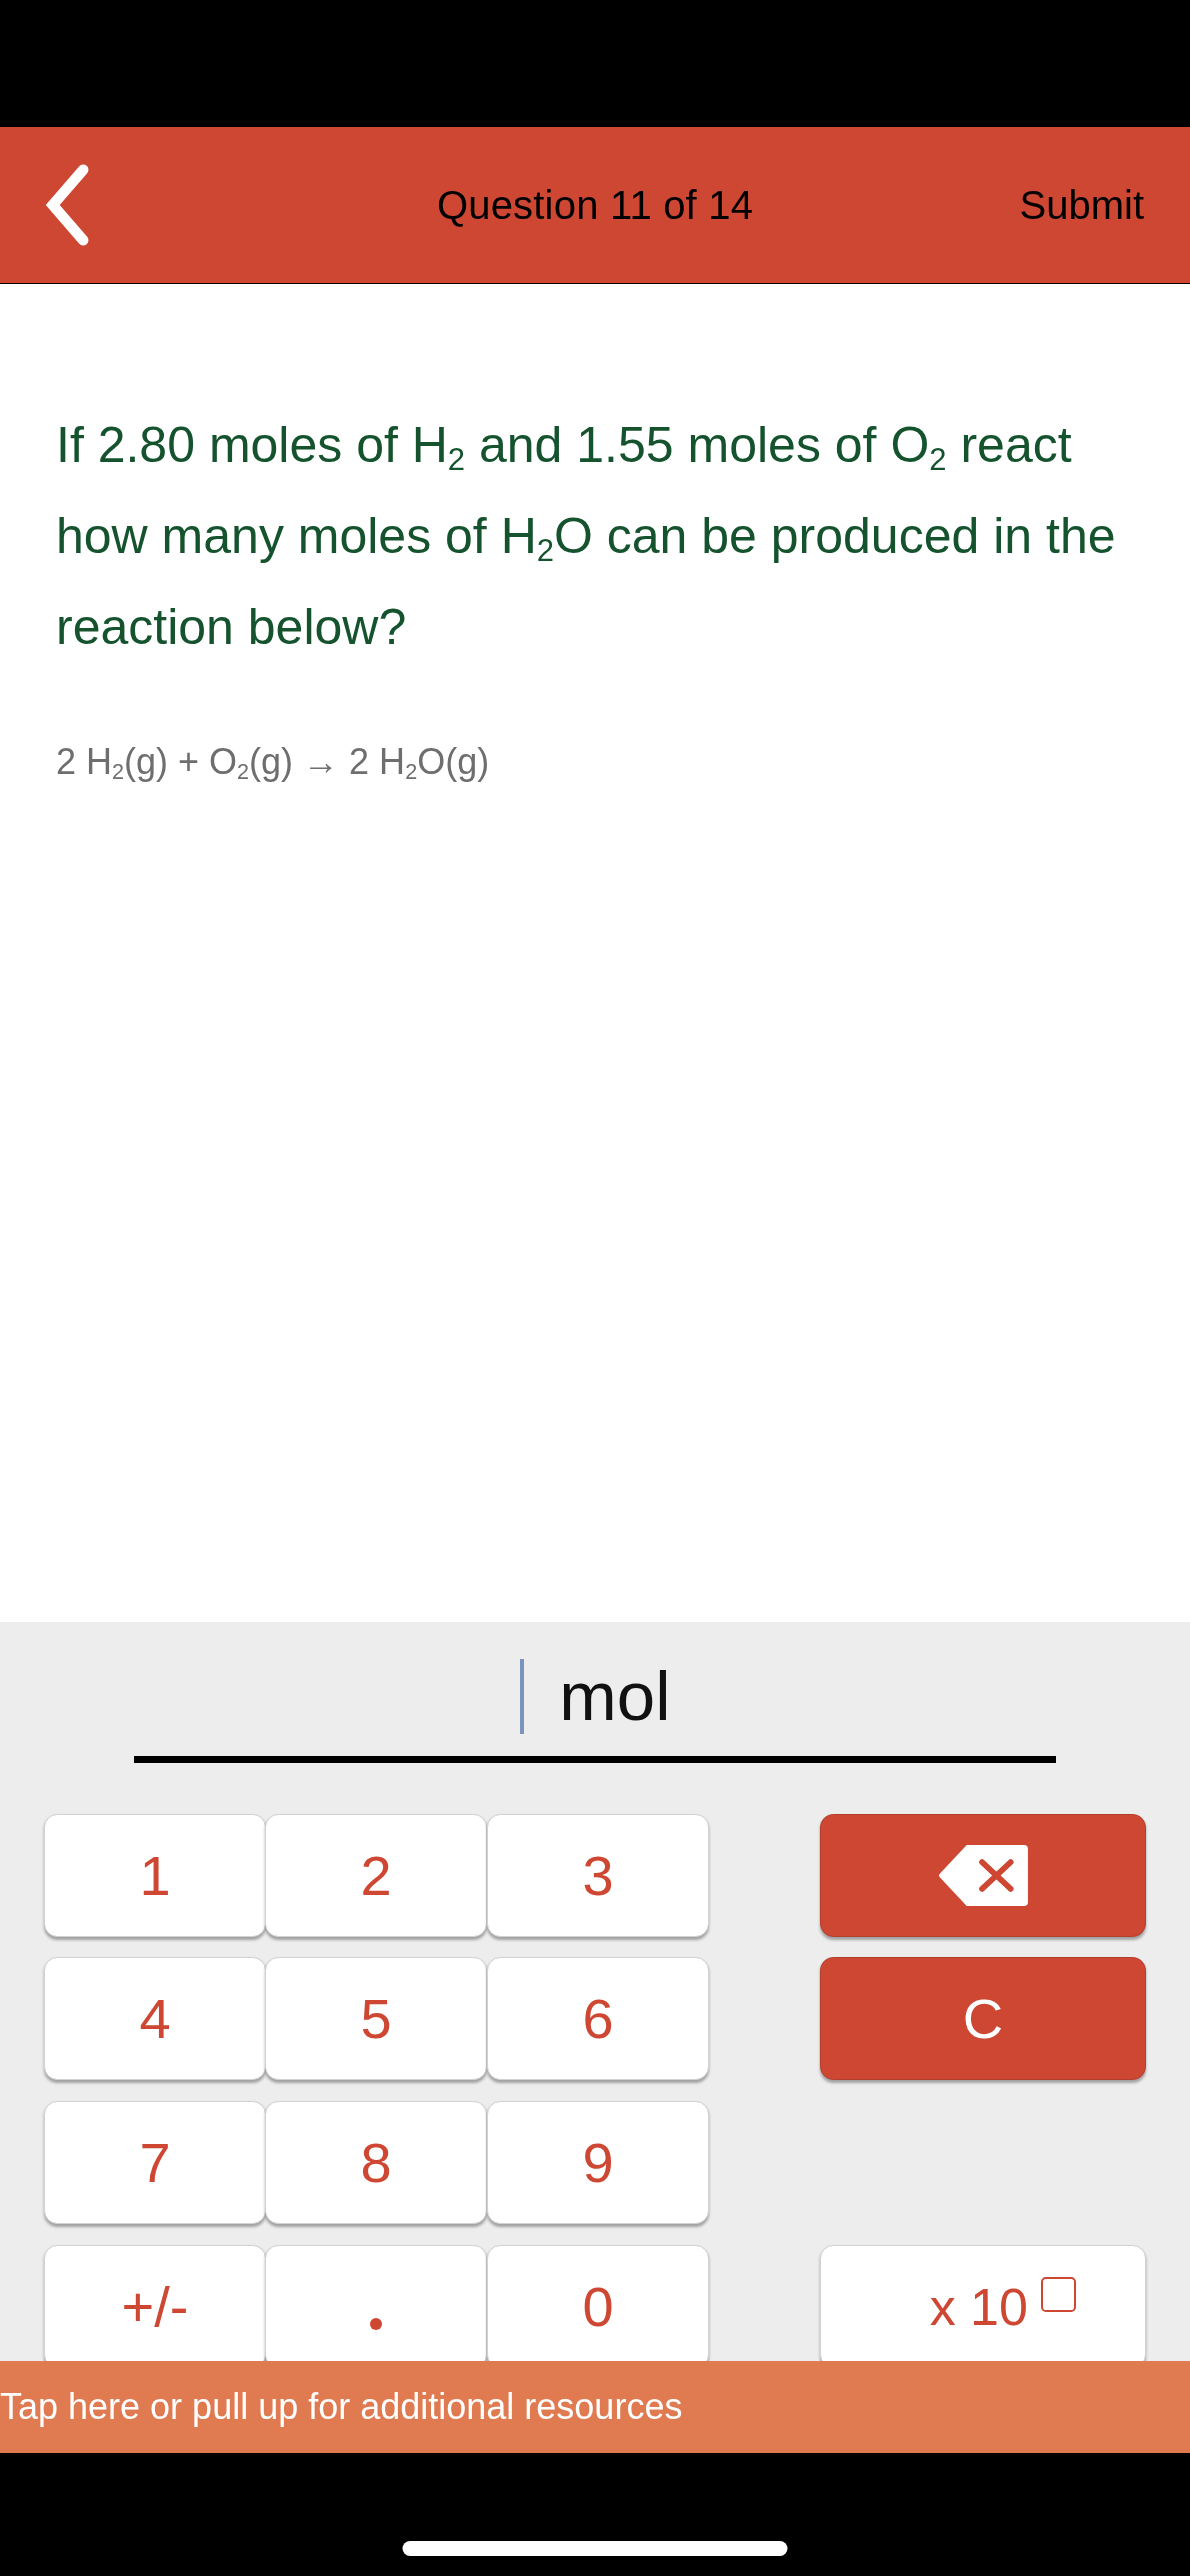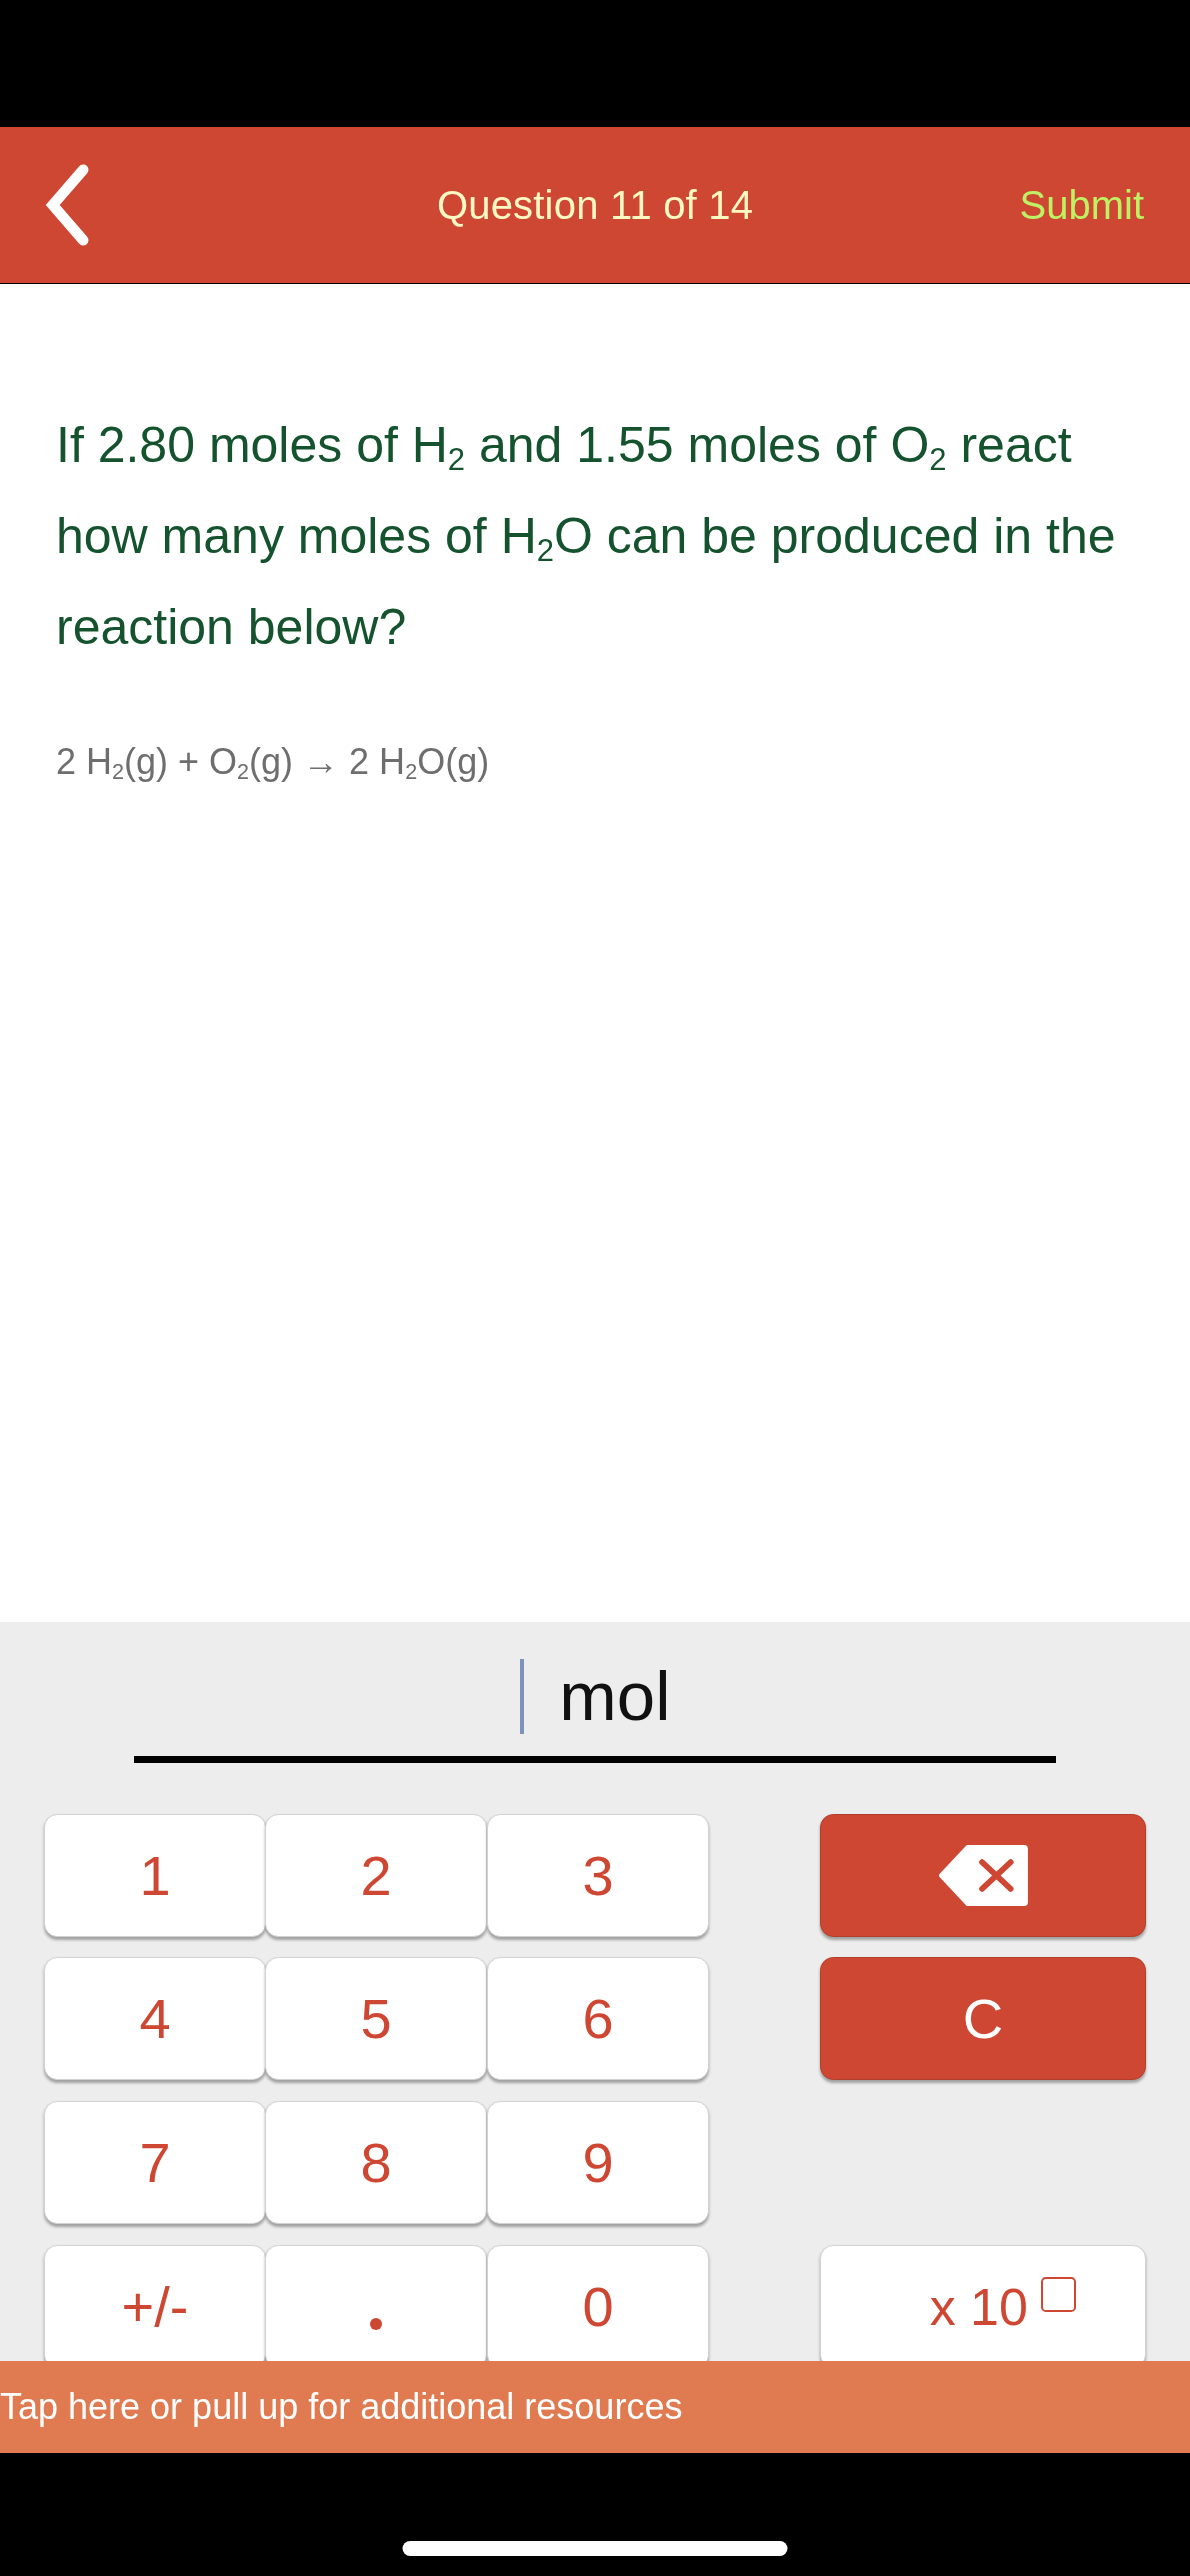--- a/index.html
+++ b/index.html
@@ -53,31 +53,31 @@
     height: 82px;
     display: block;
   }
   .nav-title {
     position: absolute;
     left: 0; top: 0;
     width: 1190px; height: 156px;
     display: flex;
     align-items: center;
     justify-content: center;
-    color: #fef9c3;
+    color: #000000;
     font-size: 40px;
     letter-spacing: 0.2px;
   }
   .submit-button {
     position: absolute;
     right: 46px; top: 0;
     height: 156px;
     display: flex;
     align-items: center;
-    color: #bef264;
+    color: #000000;
     font-size: 40px;
   }
 
   
   .question-area {
     position: absolute;
     left: 0; top: 284px;
     width: 1190px;
     height: 1338px;
     background: #FFFFFF;

